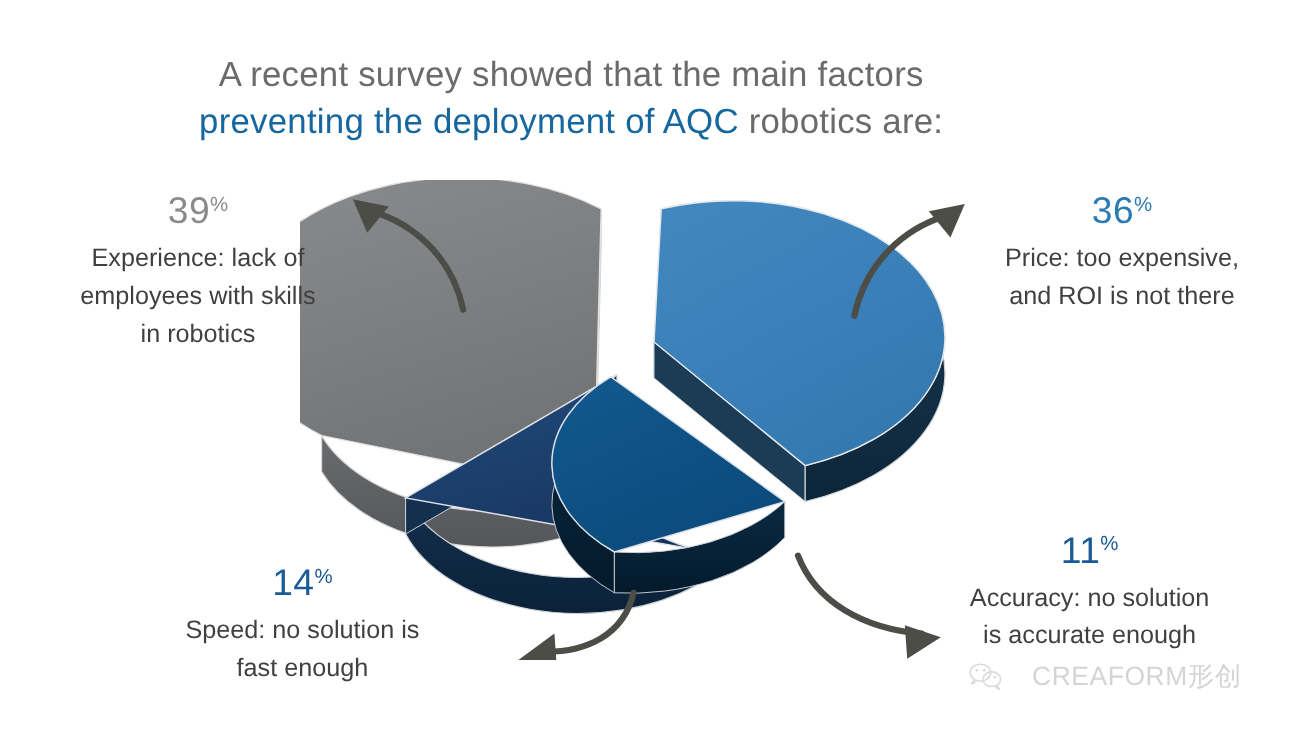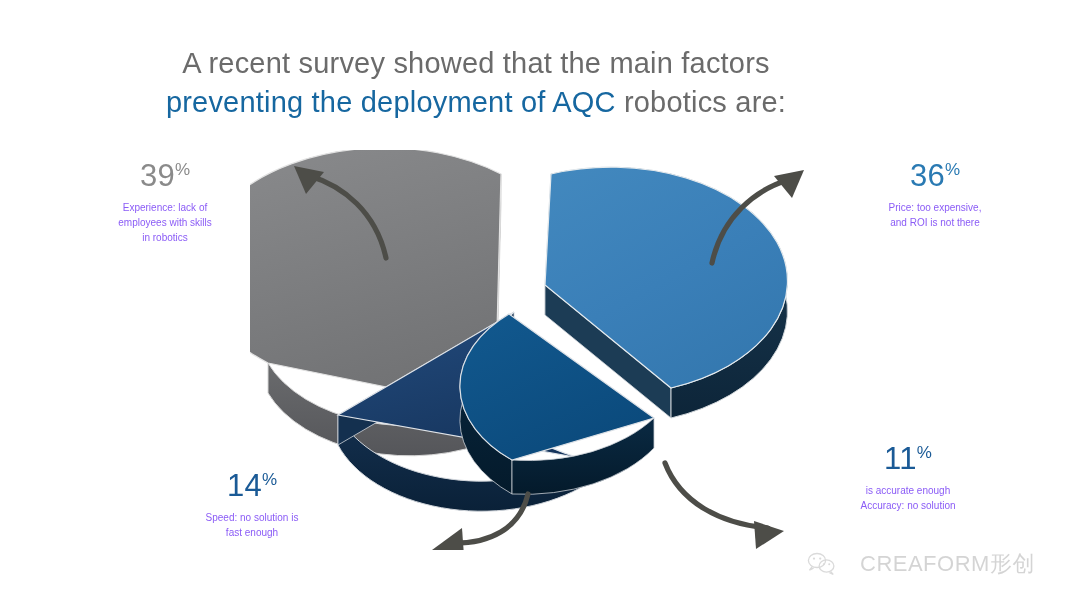--- a/index.html
+++ b/index.html
@@ -48,22 +48,22 @@
   .pct .sym {
     font-size: 17px;
     vertical-align: 0.62em;
     letter-spacing: 0;
   }
   .pct.gray  { color: #8a8a8a; }
   .pct.blue  { color: #2a7ab3; }
   .pct.navy  { color: #1a5a96; }
   .desc {
     margin-top: 7px;
-    font-size: 10px;
-    color: #8b5cf6;
+    font-size: 21px;
+    color: #404040;
     line-height: 1.52;
   }
 
   #callout-experience { left: 30px;  top: 160px; width: 270px; }
   #callout-price      { left: 800px; top: 160px; width: 270px; }
   #callout-accuracy   { left: 768px; top: 443px; width: 280px; }
   #callout-speed      { left: 112px; top: 470px; width: 280px; }
 
   
   #pie-chart {
@@ -204,22 +204,22 @@
     <div class="pct blue"><span>36</span><span class="sym">%</span></div>
     <div class="desc">
       <div>Price: too expensive,</div>
       <div>and ROI is not there</div>
     </div>
   </div>
 
   <div class="callout" id="callout-accuracy">
     <div class="pct navy"><span>11</span><span class="sym">%</span></div>
     <div class="desc">
+      <div>Accuracy: no solution</div>
       <div>is accurate enough</div>
-      <div>Accuracy: no solution</div>
     </div>
   </div>
 
   <div class="callout" id="callout-speed">
     <div class="pct navy"><span>14</span><span class="sym">%</span></div>
     <div class="desc">
       <div>Speed: no solution is</div>
       <div>fast enough</div>
     </div>
   </div>

